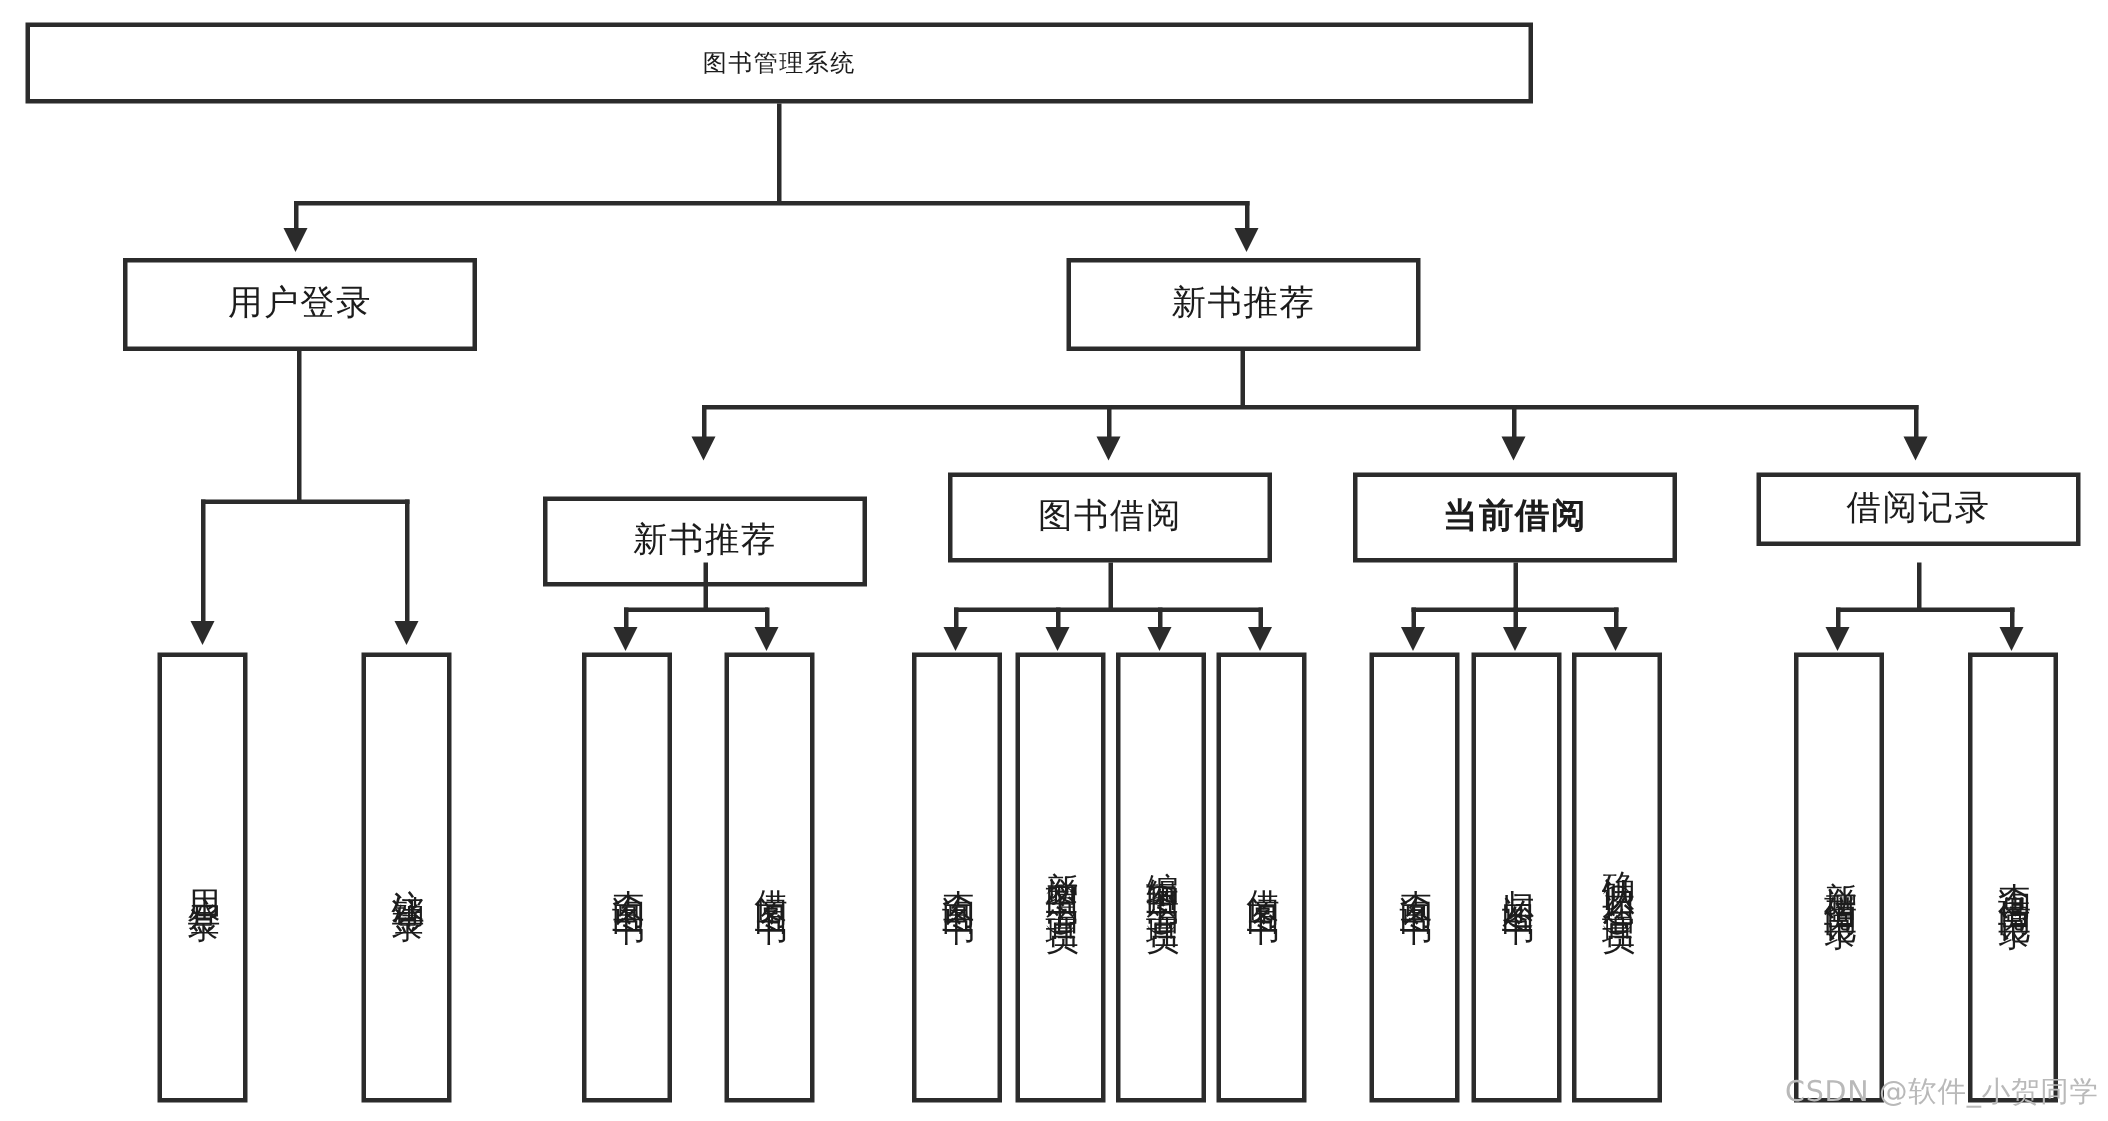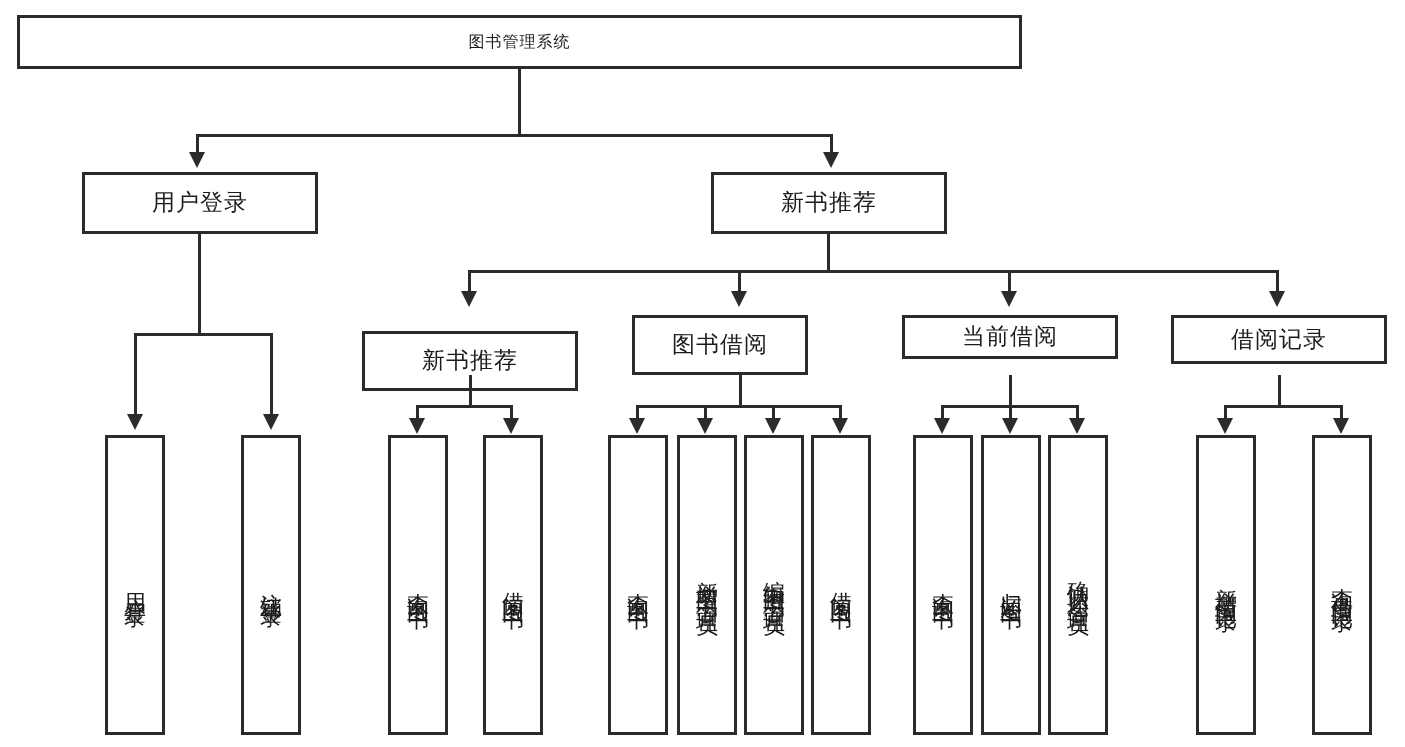--- a/index.html
+++ b/index.html
@@ -125,25 +125,25 @@
   <div class="edge-v" style="left:1008px; top:270px; width:3px; height:24px;"></div>
   <div class="arrow" style="left:1001px; top:291px;"></div>
 
   <div class="edge-v" style="left:1276px; top:270px; width:3px; height:24px;"></div>
   <div class="arrow" style="left:1269px; top:291px;"></div>
 
   <div class="node horiz" style="left:362px; top:315px; width:216px; height:60px;margin-top:16px;">
     <span class="label">新书推荐</span>
   </div>
 
-  <div class="node horiz" style="left:632px; top:315px; width:176px; height:60px;">
+  <div class="node horiz" style="left:632px; top:315px; width:216px; height:60px;">
     <span class="label">图书借阅</span>
   </div>
 
-  <div class="node horiz" style="left:902px; top:315px; width:216px; height:44px;">
+  <div class="node horiz" style="left:902px; top:315px; width:216px; height:60px;font-weight:bold;">
     <span class="label">当前借阅</span>
   </div>
 
   <div class="node horiz" style="left:1171px; top:315px; width:216px; height:49px;">
     <span class="label">借阅记录</span>
   </div>
 
   <div class="edge-v" style="left:469px; top:375px; width:3px; height:32px;"></div>
   <div class="edge-h" style="left:416px; top:405px; width:96px; height:3px;"></div>
   <div class="edge-v" style="left:416px; top:405px; width:3px; height:16px;"></div>
@@ -215,14 +215,15 @@
     <span class="label">确认归还（管理员）</span>
   </div>
 
   <div class="node vert" style="left:1196px; top:435px; width:60px; height:300px;">
     <span class="label">新增借阅记录</span>
   </div>
   <div class="node vert" style="left:1312px; top:435px; width:60px; height:300px;">
     <span class="label">查询借阅记录</span>
   </div>
 
+  <div class="watermark" style="left:1190px; top:715px;">CSDN @软件_小贺同学</div>
 
 </div>
 
 </body></html>

